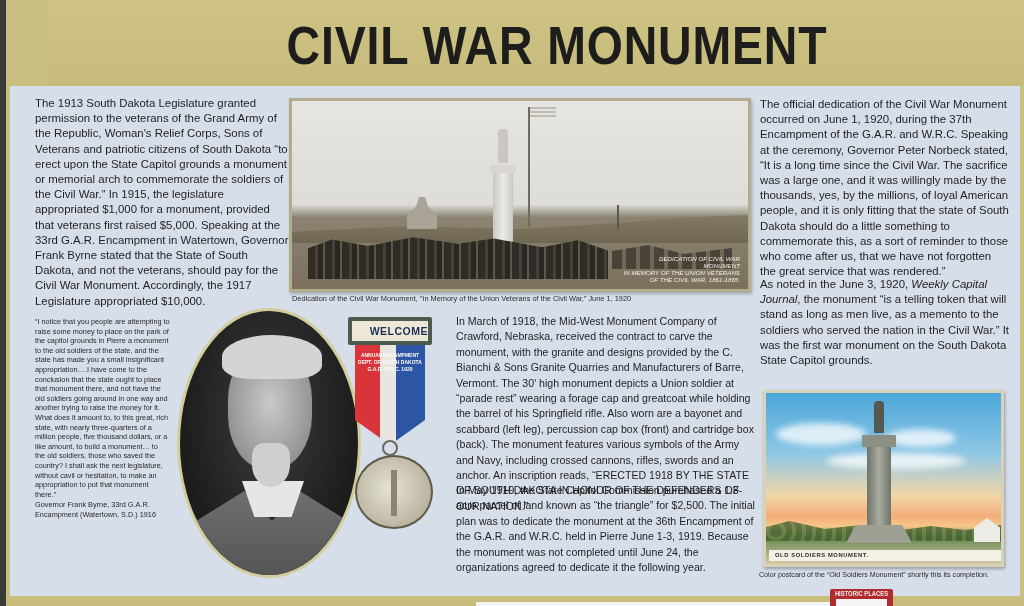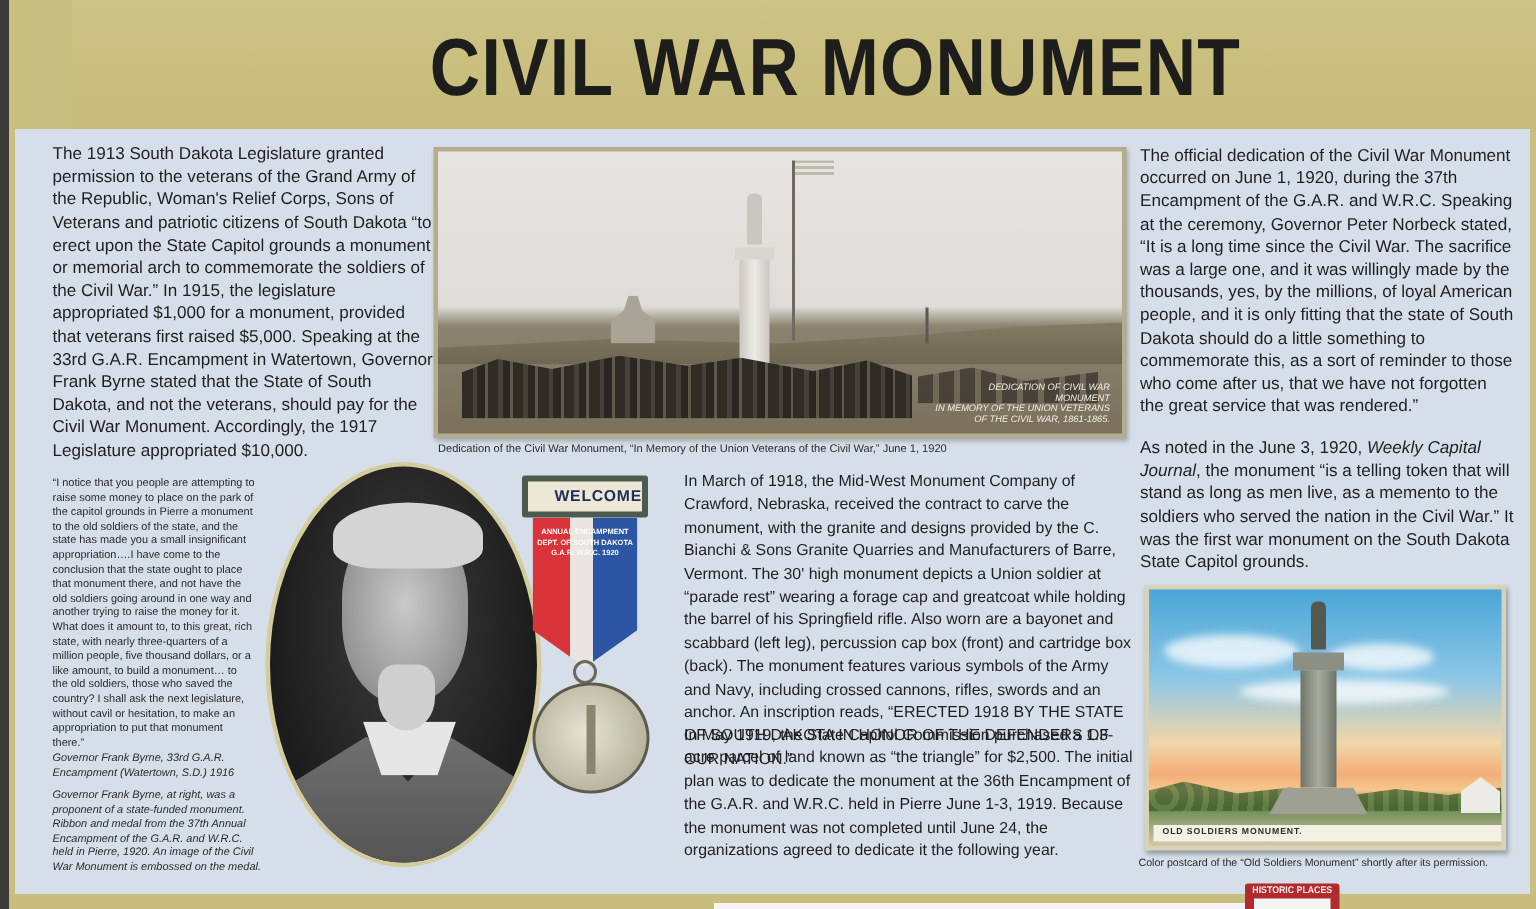--- a/index.html
+++ b/index.html
@@ -8,21 +8,21 @@
 
   .sign { position: absolute; left: 6px; top: 0; width: 1018px; height: 606px; background: #c9bf80; }
   .title-band { position: absolute; left: 0; top: 0; width: 1018px; height: 86px; background: linear-gradient(#cdc384, #c6bb7a); margin-left: 42px; }
   .title { position: absolute; left: 0; right: 0; top: 14px; text-align: center; font-family: "Liberation Sans", sans-serif; font-weight: bold; font-size: 54px; letter-spacing: 1px; color: #1d1d1b; transform: scaleX(0.86); transform-origin: center; }
 
   .panel { position: absolute; left: 4px; top: 86px; width: 1010px; height: 510px; background: #d6dee9; }
   .bottom-band { position: absolute; left: 0; top: 596px; width: 1018px; height: 10px; background: #c8bd7c; }
 
   .txt { position: absolute; color: #1f1f1f; font-size: 11.4px; line-height: 15.2px; }
   .italic-small { position: absolute; font-size: 7.3px; line-height: 9.6px; color: #2a2a2a; }
-  .small { position: absolute; font-size: 7.3px; line-height: 9.6px; color: #2a2a2a; font-style: italic; }
+  .small { position: absolute; font-size: 7.3px; line-height: 9.6px; color: #2a2a2a; }
   .caption { position: absolute; font-size: 7.4px; line-height: 10px; color: #2a2a2a; }
 
   
   .photo1 { position: absolute; left: 283px; top: 98px; width: 462px; height: 194px; background: #b3ad8e; padding: 3px; box-shadow: 1px 2px 3px rgba(0,0,0,0.25); }
   .photo1-inner { width: 100%; height: 100%; position: relative; overflow: hidden; background: linear-gradient(#e6e5e1 0%, #dddcd6 55%, #8b8370 62%, #7a705c 100%); }
   .hill { position: absolute; left: 0; right: 0; bottom: 46px; height: 28px; background: linear-gradient(#827a63, #6f6752); clip-path: polygon(0 60%, 25% 40%, 50% 50%, 70% 30%, 85% 10%, 100% 0, 100% 100%, 0 100%); }
   .capitol { position: absolute; left: 115px; top: 96px; width: 30px; height: 32px; background: #a9a495; clip-path: polygon(40% 0, 60% 0, 70% 30%, 100% 55%, 100% 100%, 0 100%, 0 55%, 30% 30%); }
   .monument1 { position: absolute; left: 195px; top: 28px; width: 32px; height: 140px; }
   .monument1 .statue { position: absolute; left: 11px; top: 0; width: 10px; height: 34px; background: #c9c7c0; border-radius: 4px 4px 1px 1px; }
   .monument1 .cap { position: absolute; left: 3px; top: 36px; width: 26px; height: 8px; background: #d8d6cf; }
@@ -77,21 +77,20 @@
   <div class="title-band">
     <div class="title">CIVIL WAR MONUMENT</div>
   </div>
 
   <div class="panel"></div>
 
   <p class="txt" style="left:29px; top:96px; width:254px;">The 1913 South Dakota Legislature granted permission to the veterans of the Grand Army of the Republic, Woman's Relief Corps, Sons of Veterans and patriotic citizens of South Dakota “to erect upon the State Capitol grounds a monument or memorial arch to commemorate the soldiers of the Civil War.” In 1915, the legislature appropriated $1,000 for a monument, provided that veterans first raised $5,000. Speaking at the 33rd G.A.R. Encampment in Watertown, Governor Frank Byrne stated that the State of South Dakota, and not the veterans, should pay for the Civil War Monument. Accordingly, the 1917 Legislature appropriated $10,000.</p>
 
   <p class="italic-small" style="left:29px; top:317px; width:135px;">“I notice that you people are attempting to raise some money to place on the park of the capitol grounds in Pierre a monument to the old soldiers of the state, and the state has made you a small insignificant appropriation….I have come to the conclusion that the state ought to place that monument there, and not have the old soldiers going around in one way and another trying to raise the money for it. What does it amount to, to this great, rich state, with nearly three-quarters of a million people, five thousand dollars, or a like amount, to build a monument… to the old soldiers, those who saved the country? I shall ask the next legislature, without cavil or hesitation, to make an appropriation to put that monument there.”</p>
   <p class="small" style="left:29px; top:500px; width:135px;">Governor Frank Byrne, 33rd G.A.R. Encampment (Watertown, S.D.) 1916</p>
-  <p class="small" style="left:29px; top:525px; width:140px;">Governor Frank Byrne, at right, was a proponent of a state-funded monument. Ribbon and medal from the 37th Annual Encampment of the G.A.R. and W.R.C. held in Pierre, 1920. An image of the Civil War Monument is embossed on the medal.</p>
 
   <div class="photo1">
     <div class="photo1-inner">
       <div class="hill"></div>
       <div class="capitol"></div>
       <div class="flagpole"></div>
       <div class="flag"></div>
       <div class="pole2"></div>
       <div class="monument1">
         <div class="statue"></div>
@@ -125,39 +124,39 @@
   <div class="ribbon"></div>
   <div class="ribbon-text">ANNUAL ENCAMPMENT DEPT. OF SOUTH DAKOTA G.A.R. W.R.C. 1920</div>
   <div class="medal-ring"></div>
   <div class="medal"></div>
   <div class="medal-monument"></div>
 
   <p class="txt" style="left:450px; top:314px; width:300px; font-size:10.6px; line-height:15.4px;">In March of 1918, the Mid-West Monument Company of Crawford, Nebraska, received the contract to carve the monument, with the granite and designs provided by the C. Bianchi &amp; Sons Granite Quarries and Manufacturers of Barre, Vermont. The 30' high monument depicts a Union soldier at “parade rest” wearing a forage cap and greatcoat while holding the barrel of his Springfield rifle. Also worn are a bayonet and scabbard (left leg), percussion cap box (front) and cartridge box (back). The monument features various symbols of the Army and Navy, including crossed cannons, rifles, swords and an anchor. An inscription reads, “ERECTED 1918 BY THE STATE OF SOUTH DAKOTA IN HONOR OF THE DEFENDERS OF OUR NATION.”</p>
   <p class="txt" style="left:450px; top:483px; width:300px; font-size:10.6px; line-height:15.4px;">In May 1919, the State Capitol Commission purchased a 1.3-acre parcel of land known as “the triangle” for $2,500. The initial plan was to dedicate the monument at the 36th Encampment of the G.A.R. and W.R.C. held in Pierre June 1-3, 1919. Because the monument was not completed until June 24, the organizations agreed to dedicate it the following year.</p>
 
   <p class="txt" style="left:754px; top:97px; width:250px;">The official dedication of the Civil War Monument occurred on June 1, 1920, during the 37th Encampment of the G.A.R. and W.R.C. Speaking at the ceremony, Governor Peter Norbeck stated, “It is a long time since the Civil War. The sacrifice was a large one, and it was willingly made by the thousands, yes, by the millions, of loyal American people, and it is only fitting that the state of South Dakota should do a little something to commemorate this, as a sort of reminder to those who come after us, that we have not forgotten the great service that was rendered.”</p>
-  <p class="txt" style="left:754px; top:292px; width:250px;"><span>As noted in the June 3, 1920, </span><i>Weekly Capital Journal</i><span>, the monument “is a telling token that will stand as long as men live, as a memento to the soldiers who served the nation in the Civil War.” It was the first war monument on the South Dakota State Capitol grounds.</span></p>
+  <p class="txt" style="left:754px; top:277px; width:250px;"><span>As noted in the June 3, 1920, </span><i>Weekly Capital Journal</i><span>, the monument “is a telling token that will stand as long as men live, as a memento to the soldiers who served the nation in the Civil War.” It was the first war monument on the South Dakota State Capitol grounds.</span></p>
 
   <div class="postcard">
     <div class="postcard-inner">
       <div class="cloud" style="left:10px; top:30px; width:90px; height:22px;"></div>
       <div class="cloud" style="left:120px; top:36px; width:70px; height:18px;"></div>
       <div class="cloud" style="left:60px; top:60px; width:140px; height:16px;"></div>
       <div class="pc-trees"></div>
       <div class="pc-house"></div>
       <div class="pc-monument">
         <div class="statue"></div>
           <div class="cap"></div>
           <div class="shaft"></div>
           <div class="base"></div>
       </div>
       <div class="pc-label">OLD SOLDIERS MONUMENT.</div>
     </div>
   </div>
-  <p class="caption" style="left:753px; top:570px; width:260px; font-size:7.1px;">Color postcard of the “Old Soldiers Monument” shortly after its permission.</p>
+  <p class="caption" style="left:753px; top:570px; width:260px; font-size:7.1px;">Color postcard of the “Old Soldiers Monument” shortly this its completion.</p>
 
   <div class="bottom-band"></div>
   <div class="badge-stripe"></div>
   <div class="badge">
     <div class="badge-label">HISTORIC PLACES</div>
     <div class="badge-white"></div>
   </div>
 </div>
 
 </body></html>

